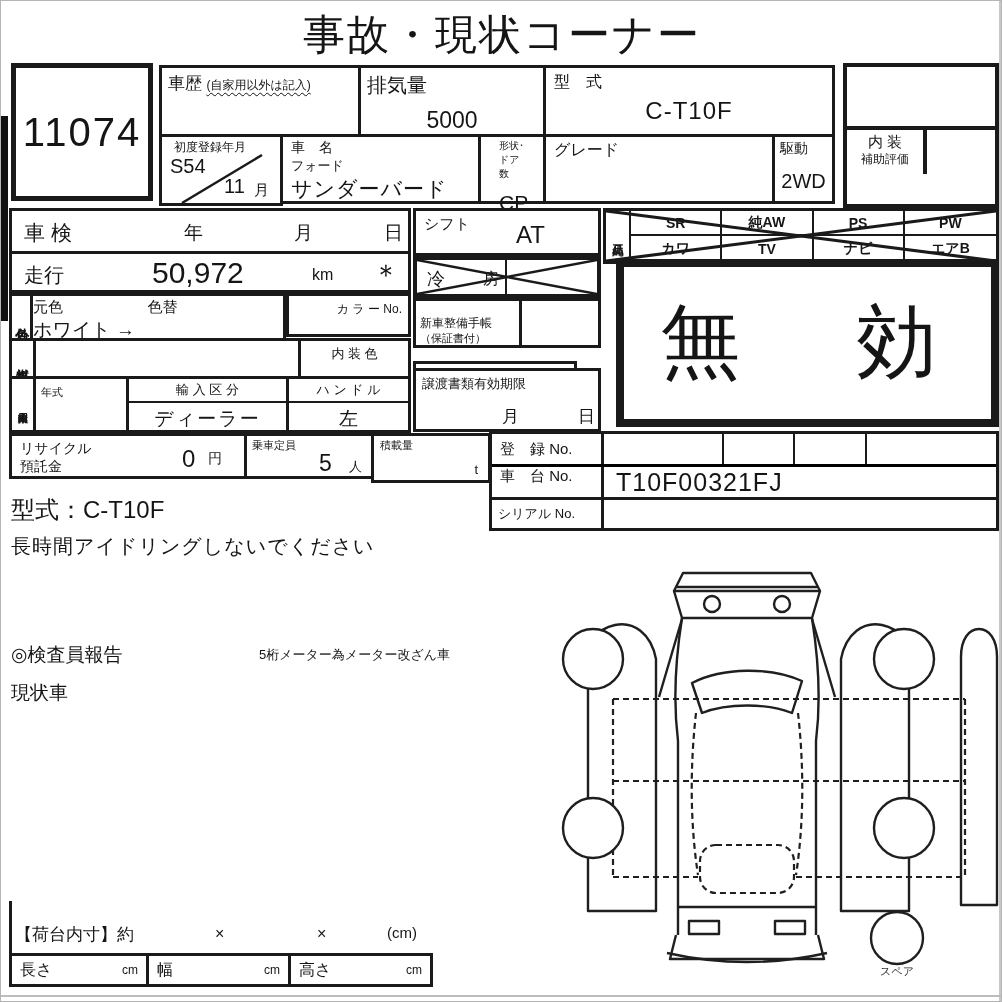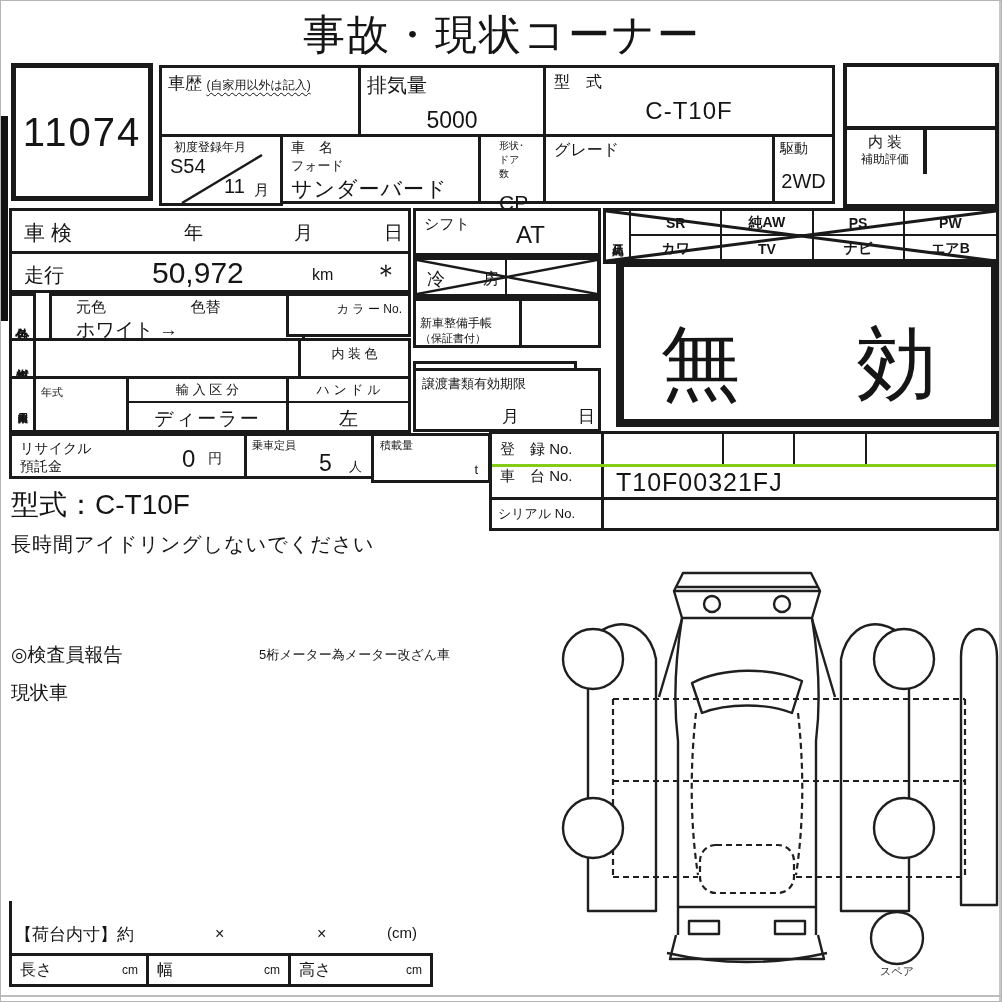--- a/index.html
+++ b/index.html
@@ -122,28 +122,28 @@
 </div>
 <div class="cell" style="left:412px;top:255px;width:188px;height:42px;border-width:4px">
   <div class="abs" style="left:88px;top:0;width:2px;height:100%;background:#1a1a1a"></div>
   <span class="abs b" style="left:10px;top:7px;font-size:18px">冷</span>
   <span class="abs b" style="left:66px;top:9px;font-size:16px">房</span>
   <svg class="xsvg" viewBox="0 0 188 42" preserveAspectRatio="none">
     <line x1="0" y1="0" x2="188" y2="42" stroke="#1a1a1a" stroke-width="3"></line>
     <line x1="0" y1="42" x2="188" y2="0" stroke="#1a1a1a" stroke-width="3"></line>
   </svg>
 </div>
-<div class="cell" style="left:615px;top:258px;width:383px;height:168px;border-width:8px;display:flex;align-items:flex-end;justify-content:center">
+<div class="cell" style="left:615px;top:258px;width:383px;height:168px;border-width:8px;display:flex;align-items:center;justify-content:center">
   <span class="b" style="font-size:80px;letter-spacing:18px;white-space:pre">無　効</span>
 </div>
 
 <div class="cell" style="left:8px;top:292px;width:27px;height:48px">
   <div class="vlab" style="width:100%;height:100%;font-size:14px">外色</div>
 </div>
-<div class="cell" style="left:48px;top:292px;width:256px;height:48px;padding:2px 24px">
+<div class="cell" style="left:29px;top:292px;width:256px;height:48px;padding:2px 0">
   <span class="b" style="font-size:15px">元色</span>
   <span class="b" style="font-size:15px;margin-left:80px">色替</span>
   <div style="font-size:19px">ホワイト →</div>
 </div>
 <div class="cell" style="left:285px;top:292px;width:125px;height:44px;padding:3px 6px;text-align:right">
   <span class="b" style="font-size:12px">カ ラ ー No.</span>
 </div>
 
 <div class="cell" style="left:8px;top:337px;width:27px;height:41px">
   <div class="vlab" style="width:100%;height:100%;font-size:13px">燃料</div>
@@ -197,39 +197,39 @@
   <div class="b" style="font-size:11px">乗車定員</div>
   <span class="abs" style="left:72px;top:14px;font-size:23px">5</span>
   <span class="abs" style="left:102px;top:22px;font-size:13px">人</span>
 </div>
 <div class="cell" style="left:370px;top:432px;width:120px;height:50px;padding:2px 6px">
   <div class="b" style="font-size:11px">積載量</div>
   <span class="abs b" style="right:10px;bottom:3px;font-size:13px">t</span>
 </div>
 
 <div class="cell" style="left:488px;top:430px;width:510px;height:100px">
-  <div style="height:33px;border-bottom:3px solid #84cc16;display:flex;position:relative">
+  <div style="height:33px;border-bottom:3px solid #000000;display:flex;position:relative">
     <div class="b" style="width:112px;border-right:3px solid #1a1a1a;font-size:15px;padding:6px 8px 0">登　録 No.</div>
     <div style="flex:1"></div>
     <div class="abs" style="left:230px;top:0;width:2px;height:100%;background:#1a1a1a"></div>
     <div class="abs" style="left:301px;top:0;width:2px;height:100%;background:#1a1a1a"></div>
     <div class="abs" style="left:373px;top:0;width:2px;height:100%;background:#1a1a1a"></div>
   </div>
   <div style="height:33px;border-bottom:3px solid #1a1a1a;display:flex;align-items:center">
     <div class="b" style="width:112px;align-self:stretch;border-right:3px solid #1a1a1a;font-size:15px;padding:0 8px 0">車　台 No.</div>
     <div style="flex:1;font-size:25px;padding-left:12px;letter-spacing:1px">T10F00321FJ</div>
   </div>
   <div style="height:28px;display:flex">
     <div class="b" style="width:112px;border-right:3px solid #1a1a1a;font-size:13px;padding:5px 6px 0">シリアル No.</div>
     <div style="flex:1"></div>
   </div>
 </div>
 
 <div class="abs" style="left:10px;top:479px;width:470px">
-  <div style="font-size:28px;margin-top:6px">型式：C-T10F</div>
+  <div style="font-size:24px;margin-top:14px">型式：C-T10F</div>
   <div style="font-size:20px;margin-top:7px;letter-spacing:1px">長時間アイドリングしないでください</div>
 </div>
 
 <div class="abs" style="left:10px;top:641px;width:540px">
   <span class="b" style="font-size:19px">◎検査員報告</span>
   <span class="abs b" style="left:248px;top:4px;font-size:13px">5桁メーター為メーター改ざん車</span>
   <div style="font-size:19px;margin-top:12px">現状車</div>
 </div>
 
 <svg class="abs" style="left:560px;top:560px" width="442" height="420" viewBox="0 0 442 420" fill="none" stroke="#1f1f1f" stroke-width="2.4" stroke-linejoin="round">

